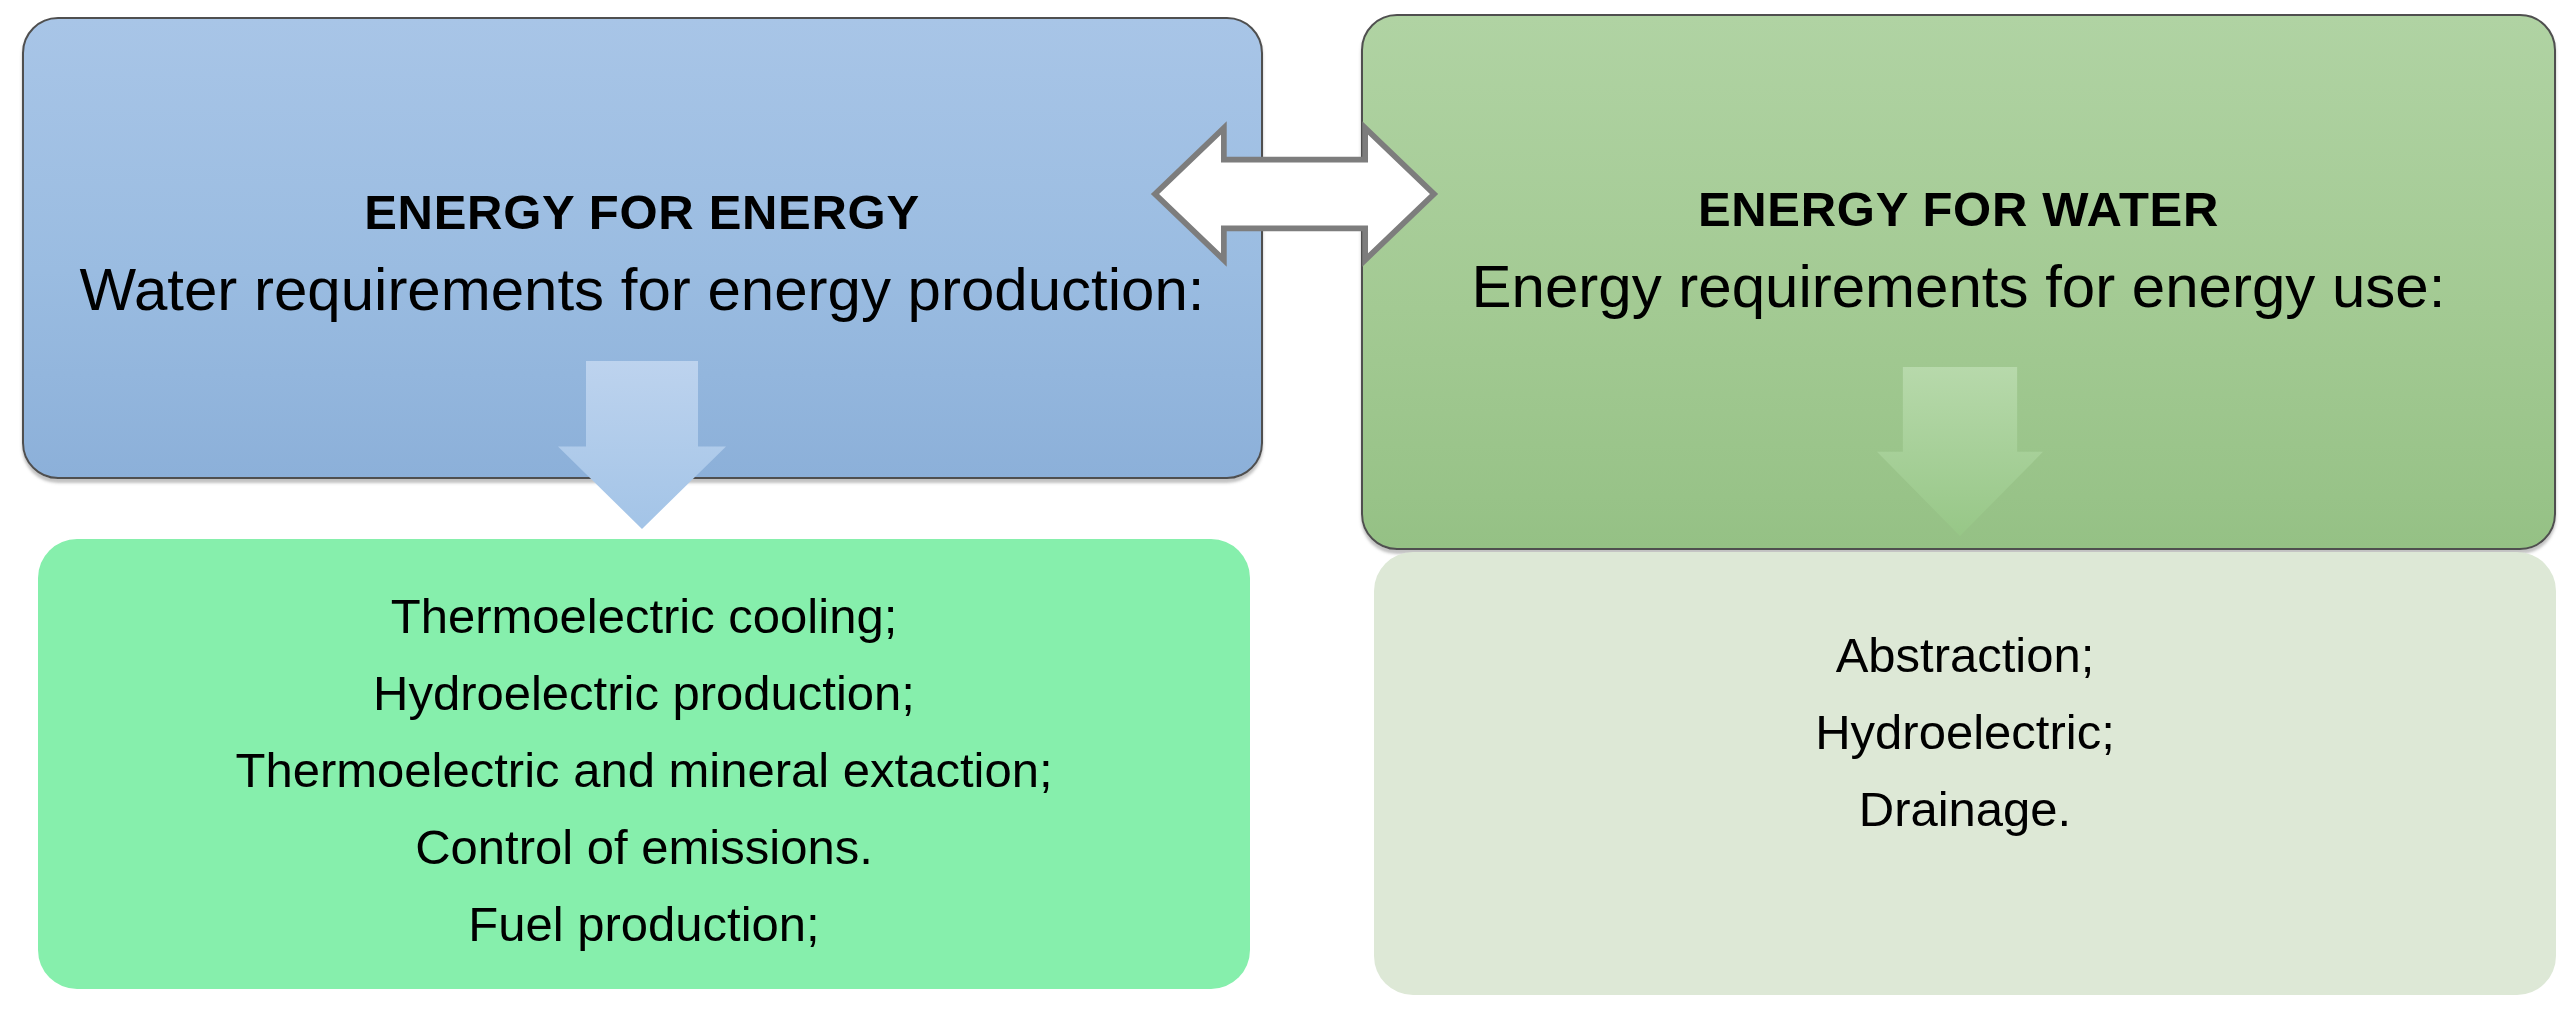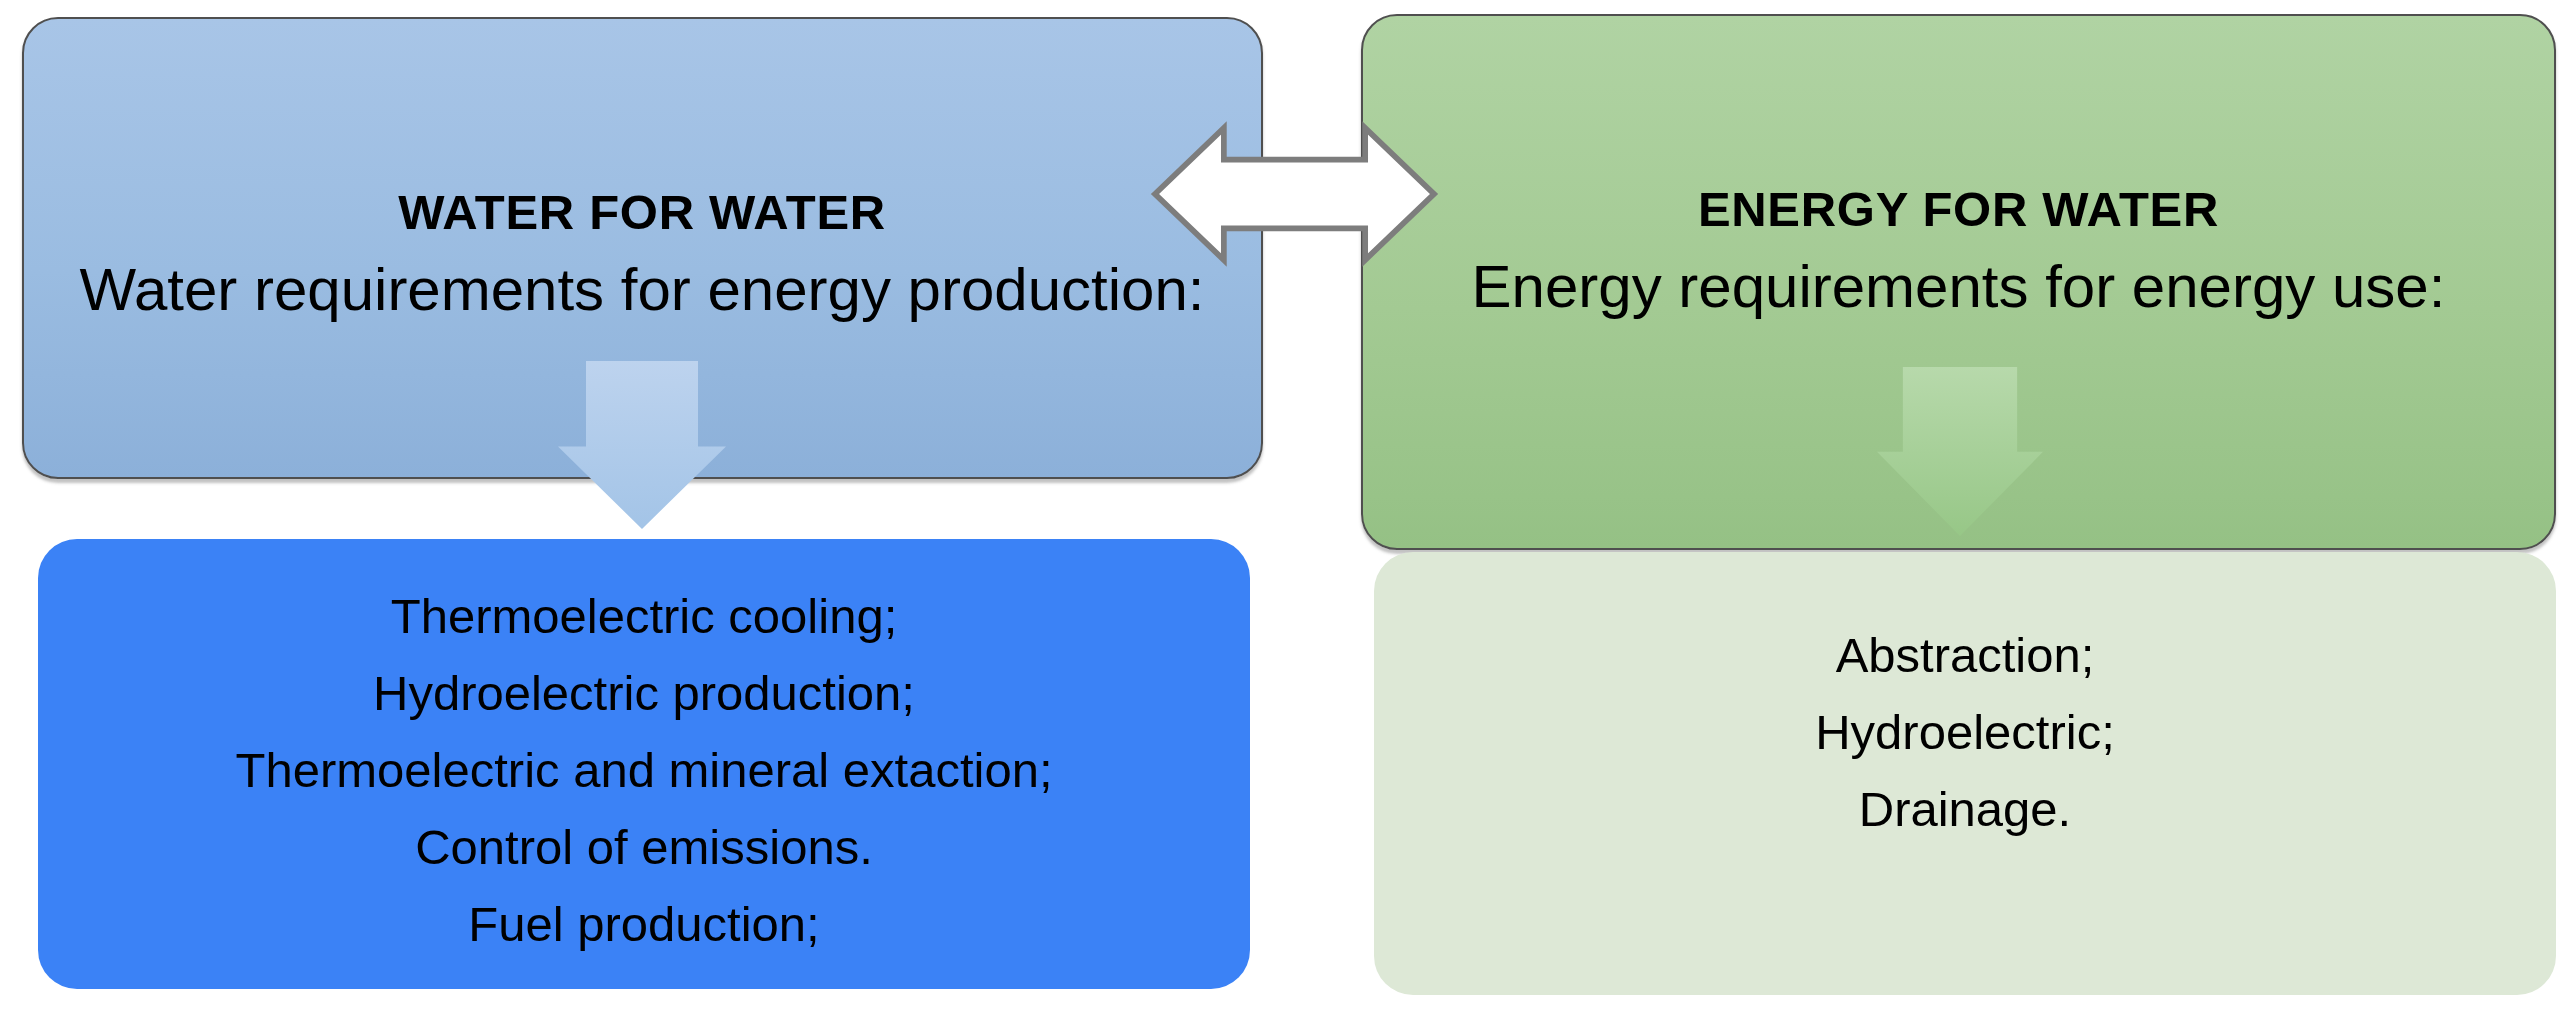--- a/index.html
+++ b/index.html
@@ -28,21 +28,21 @@
   .top-box.green {
     left: 1361px; top: 14.3px; width: 1195px; height: 536px;
     background: linear-gradient(to bottom, #b0d3a3 0%, #a3ca93 55%, #95c185 100%);
   }
   .panel {
     border-radius: 39px;
     z-index: 1;
   }
   .panel.blue {
     left: 38px; top: 539px; width: 1212px; height: 450px;
-    background: #3b82f6;
+    background: #86efac;
   }
   .panel.green {
     left: 1374px; top: 552px; width: 1182px; height: 443px;
     background: #dde8d6;
   }
   .box-title {
     position: absolute;
     left: 0; width: 100%;
     text-align: center;
     font-weight: bold;
@@ -73,21 +73,21 @@
   #double-arrow { left: 1155px; top: 128px; }
   #down-arrow-left { left: 558px; top: 361px; }
   #down-arrow-right { left: 1877px; top: 367px; }
 </style>
 </head>
 <body>
 
 <div class="canvas">
 
   <div class="box top-box blue">
-    <div class="box-title">WATER FOR WATER</div>
+    <div class="box-title">ENERGY FOR ENERGY</div>
     <div class="box-subtitle">Water requirements for energy production:</div>
   </div>
 
   <div class="box top-box green">
     <div class="box-title">ENERGY FOR WATER</div>
     <div class="box-subtitle">Energy requirements for energy use:</div>
   </div>
 
   <svg id="double-arrow" class="arrow-svg" width="279" height="132" viewBox="0 0 389 184">
     <polygon points="0,92 96,0 96,44 293,44 293,0 389,92 293,184 293,140 96,140 96,184" fill="#ffffff" stroke="#7d7d7d" stroke-width="8" stroke-linejoin="miter"></polygon>

